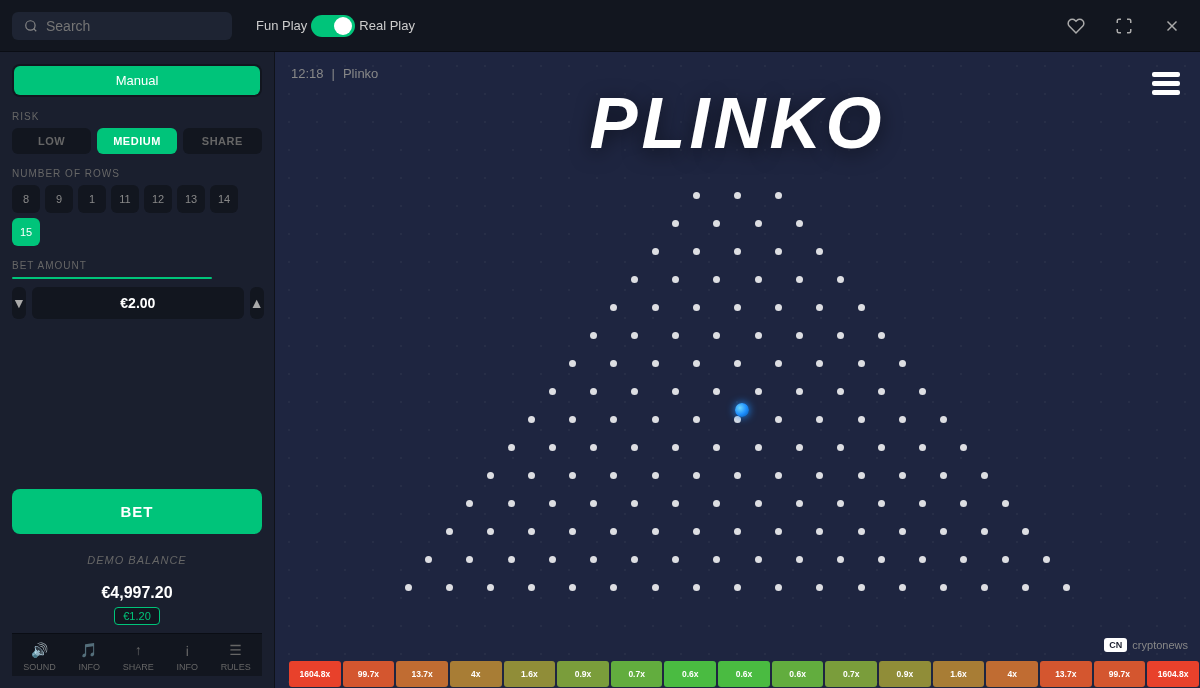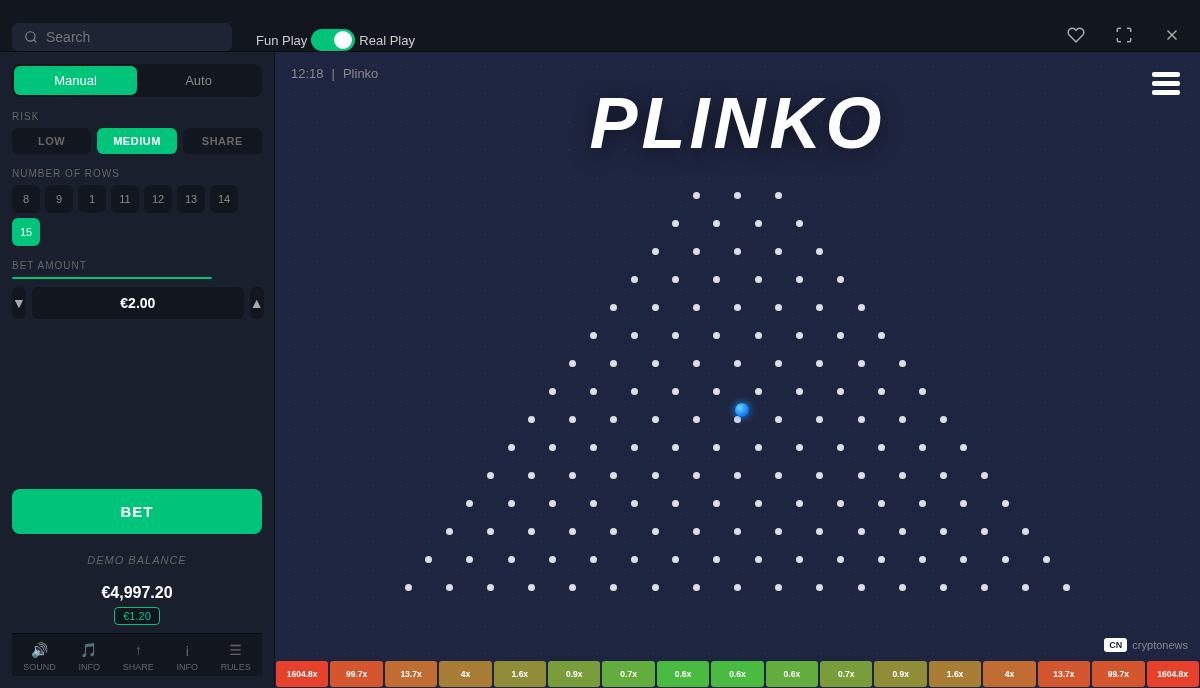--- a/index.html
+++ b/index.html
@@ -8,21 +8,21 @@
       height: 688px;
       background: #1a1f2e;
       font-family: 'Segoe UI', Arial, sans-serif;
       overflow: hidden;
       color: #fff;
     }
 
     
     .header {
       display: flex;
-      align-items: flex-end;
+      align-items: center;
       background: #12161f;
       height: 52px;
       padding: 0 12px;
       border-bottom: 1px solid #0a0d14;
     }
     .search-box {
       display: flex;
       align-items: center;
       background: #1e2433;
       border-radius: 6px;
@@ -355,21 +355,21 @@
       height: 14px;
       background: radial-gradient(circle at 35% 35%, #6dd5fa, #1e90ff, #0050a0);
       border-radius: 50%;
       box-shadow: 0 0 8px #1e90ff;
     }
 
     
     .multiplier-row {
       position: absolute;
       bottom: 0;
-      left: 0;
+      left: 13px;
       right: 0;
       display: flex;
       height: 28px;
     }
     .mult-slot {
       flex: 1;
       display: flex;
       align-items: center;
       justify-content: center;
       font-size: 8.5px;
@@ -441,21 +441,20 @@
         </svg>
     </div>
   </div>
 </div>
 
 <div class="main-layout">
 
   <div class="sidebar">
     <div class="mode-tabs">
       <div class="mode-tab active">Manual</div>
-      <div class="mode-tab">Auto</div>
     </div>
 
     <div class="section-label">RISK</div>
     <div class="risk-buttons">
       <button class="risk-btn">LOW</button>
       <button class="risk-btn active">MEDIUM</button>
       <button class="risk-btn">SHARE</button>
     </div>
 
     <div class="rows-label">NUMBER OF ROWS</div>

